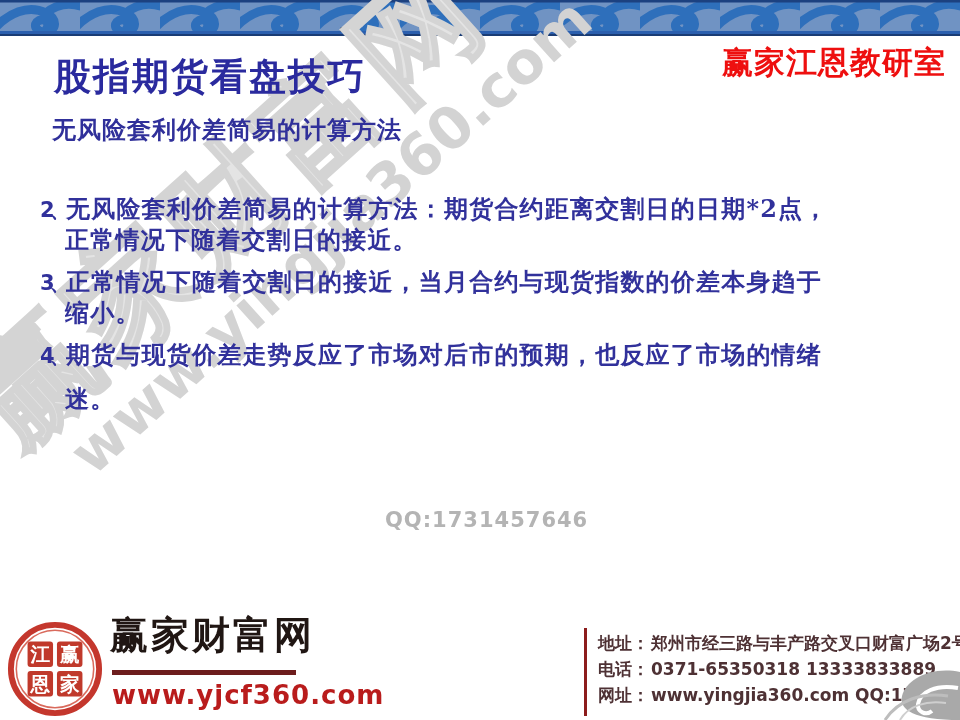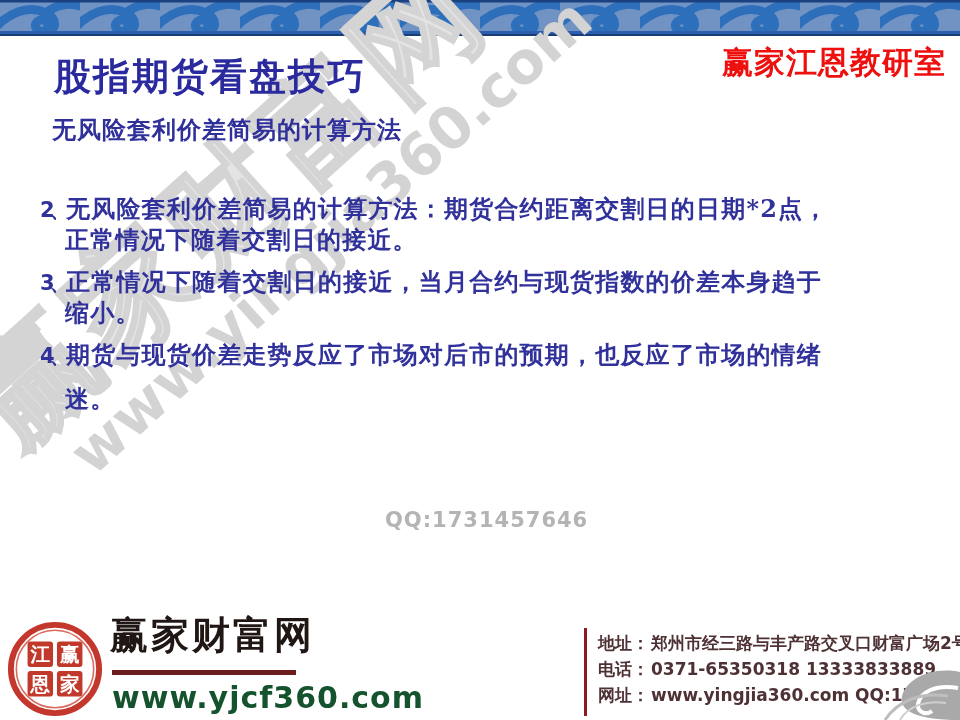--- a/index.html
+++ b/index.html
@@ -39,21 +39,21 @@
   .qq-note{position:absolute;left:372px;top:508px;font-size:21px;font-weight:bold;color:#b4b4b4;
            font-family:"DejaVu Sans","Liberation Sans",sans-serif;letter-spacing:1px;z-index:2;margin-left:13px;}
 
   
   .footer{position:absolute;left:0;top:598px;width:960px;height:122px;background:#fff;z-index:4;
           font-family:"DejaVu Sans","Liberation Sans",sans-serif;}
   .seal{position:absolute;left:6px;top:22px;}
   .brand{position:absolute;left:110px;top:12px;font-size:38px;font-weight:bold;color:#201613;
          letter-spacing:3px;white-space:nowrap;}
   .brand-rule{position:absolute;left:112px;top:72px;width:184px;height:5px;background:#6d1d1d;}
-  .brand-url{position:absolute;left:112px;top:82px;font-size:30px;font-weight:bold;color:#14532d;
+  .brand-url{position:absolute;left:112px;top:82px;font-size:26px;font-weight:bold;color:#b91c1c;
              letter-spacing:1px;}
   .vdivider{position:absolute;left:584px;top:30px;width:3px;height:88px;background:#8c1c1c;}
   .contact{position:absolute;left:598px;top:32px;font-size:17px;font-weight:bold;color:#4e3134;
            line-height:26px;white-space:nowrap;}
   .contact .row span{margin-right:2px;}
   .corner-swirl{position:absolute;right:0;bottom:0;}
 </style>
 </head>
 <body>
 

